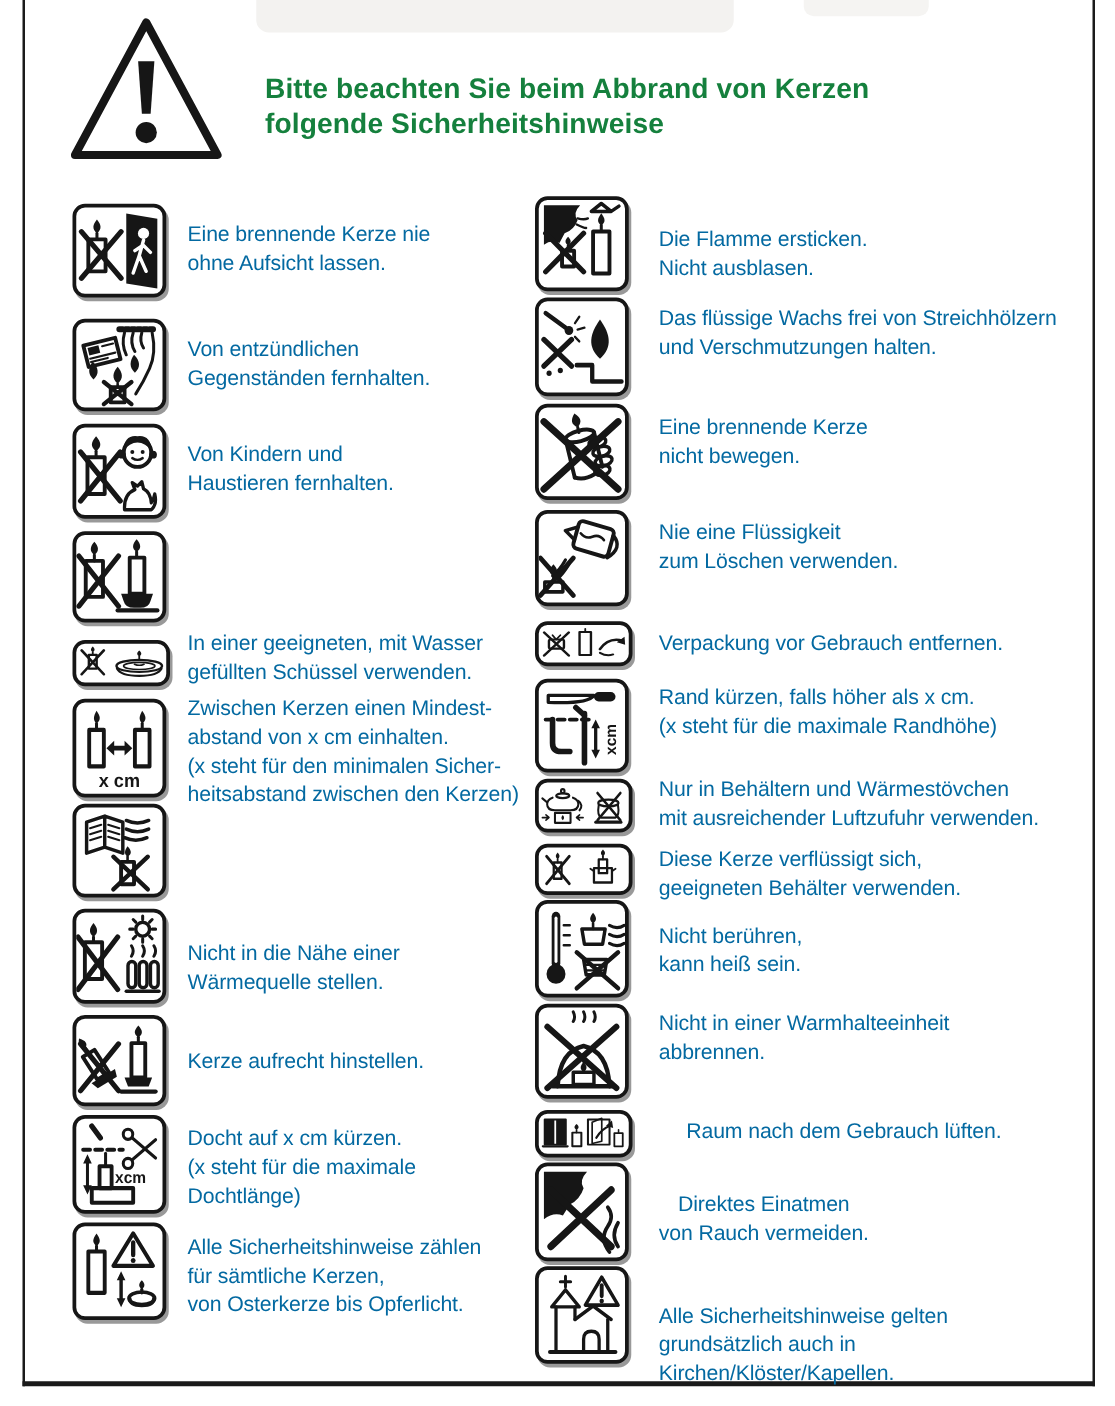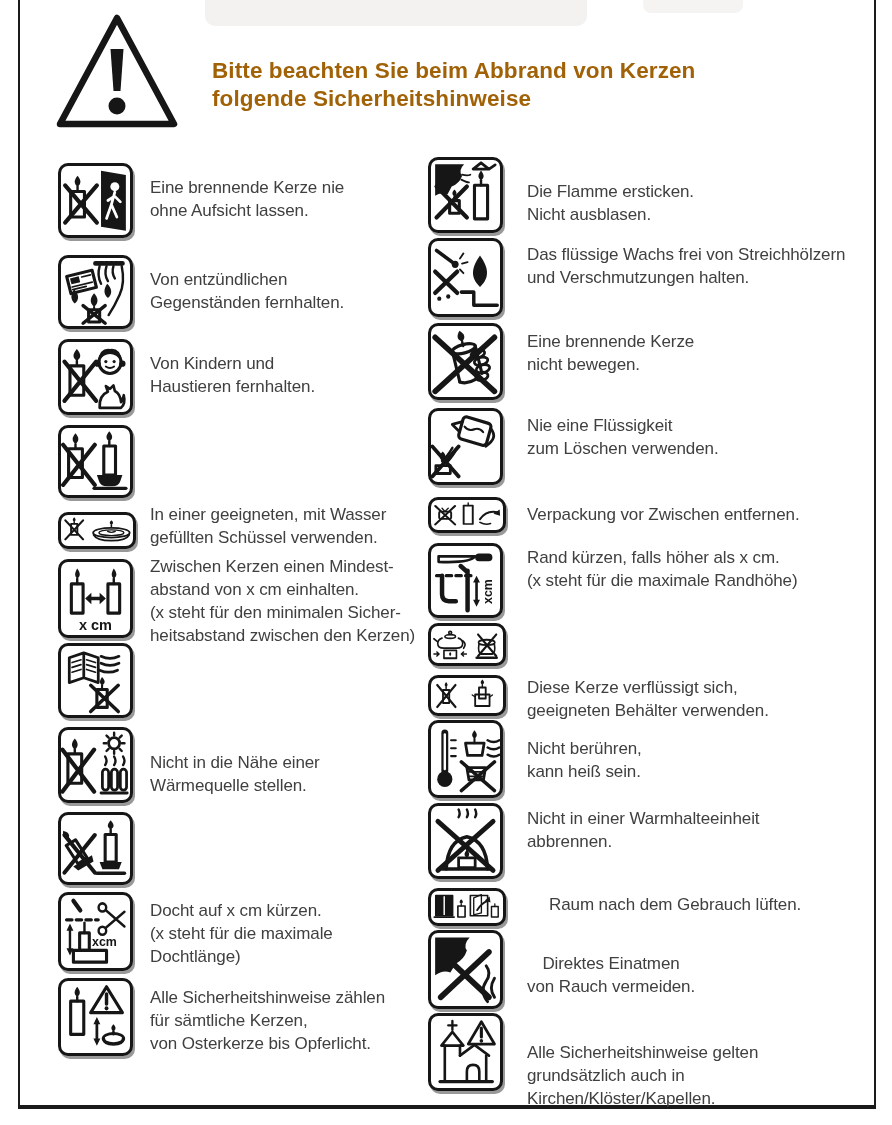--- a/index.html
+++ b/index.html
@@ -8,31 +8,31 @@
     font-family:"Liberation Sans", sans-serif; overflow:hidden;
   }
   .scan-artifact { position:absolute; pointer-events:none; }
   .border-left  { position:absolute; left:18px;  top:0; width:2px;  height:1109px; background:#1a1a1a; }
   .border-right { position:absolute; left:874px; top:0; width:2px;  height:1109px; background:#1a1a1a; }
   .border-bottom{ position:absolute; left:18px;  top:1105px; width:858px; height:4px; background:#1a1a1a; }
   .warn-tri { position:absolute; left:55px; top:13px; width:124px; height:116px; }
   .warn-tri svg { display:block; width:100%; height:100%; }
   .title {
     position:absolute; left:212px; top:57px; font-size:22.5px; line-height:28px;
-    font-weight:bold; color:#a16207; white-space:pre; letter-spacing:0.1px;
+    font-weight:bold; color:#15803d; white-space:pre; letter-spacing:0.1px;
   }
   .col-layer { position:absolute; left:0; top:0; width:100%; height:100%; }
   .icon-box {
     position:absolute; box-sizing:border-box; background:#ffffff;
     border:3.5px solid #161616; border-radius:10px;
     box-shadow:2px 3px 0 rgba(70,70,70,0.55);
   }
   .icon-box svg { display:block; width:100%; height:100%; }
   .item-text {
-    position:absolute; font-size:17px; line-height:23px; color:#404040;
+    position:absolute; font-size:17px; line-height:23px; color:#0369a1;
     white-space:pre; letter-spacing:-0.1px;
   }
 </style>
 </head>
 <body>
 
 <div id="sheet">
   <div class="scan-artifact" style="left:205px;top:0;width:382px;height:26px;background:#f3f2f0;border-radius:0 0 10px 10px;"></div>
   <div class="scan-artifact" style="left:643px;top:0;width:100px;height:13px;background:#f5f4f2;border-radius:0 0 8px 8px;"></div>
 
@@ -206,20 +206,21 @@
             </g>
             <path d="M5,30 L49,86 M49,30 L5,86" stroke-width="6"></path>
             <rect x="64" y="29" width="16" height="41"></rect>
             <path d="M72,22 V29" stroke-width="3.5"></path>
             <path d="M72,8 C77,14 78,18 72,22 C66,18 67,14 72,8" fill="#161616" stroke="none"></path>
             <path d="M56,70 H88 L84,81 H60 Z" fill="#161616" stroke="none"></path>
             <path d="M52,87 H92" stroke-width="5"></path>
           </g>
         </svg>
       </div>
+      <div class="item-text" style="left: 150px; top: 837px;">Kerze aufrecht hinstellen.</div>
       <div class="icon-box" style="left: 58px; top: 892px; width: 75px; height: 79px;">
         <svg viewBox="0 0 100 100" preserveAspectRatio="none" xmlns="http://www.w3.org/2000/svg">
           <g stroke="#161616" stroke-width="4.5" fill="none" stroke-linecap="round" stroke-linejoin="round">
             <path d="M18,8 L28,21" stroke-width="6"></path>
             <path d="M8,34 H54" stroke-width="4.5" stroke-dasharray="8,6"></path>
             <circle cx="60" cy="17" r="5.5" stroke-width="3.5"></circle>
             <circle cx="60" cy="49" r="5.5" stroke-width="3.5"></circle>
             <path d="M65,21 L92,43 M65,45 L92,23" stroke-width="3.5"></path>
             <path d="M13,46 V76" stroke-width="3.5"></path>
             <path d="M13,39 L8,49 H18 Z M13,83 L8,73 H18 Z" fill="#161616" stroke="none"></path>
@@ -337,21 +338,21 @@
             <path d="M29,27 L23,19 M29,27 L36,19" stroke-width="3"></path>
             <path d="M9,14 L50,57 M50,14 L9,57" stroke-width="4.5"></path>
             <rect x="68" y="13" width="19" height="43"></rect>
             <path d="M77.5,7 V13" stroke-width="3"></path>
             <path d="M102,45 Q116,22 140,29" stroke-width="4.5"></path>
             <path d="M143,22 L144,37 L130,32 Z" fill="#161616" stroke="none"></path>
             <path d="M102,52 q11,7 22,3" stroke-width="3.5"></path>
           </g>
         </svg>
       </div>
-      <div class="item-text" style="left: 527px; top: 503px;">Verpackung vor Zwischen entfernen.</div>
+      <div class="item-text" style="left: 527px; top: 503px;">Verpackung vor Gebrauch entfernen.</div>
       <div class="icon-box" style="left: 428px; top: 543px; width: 75px; height: 75px;">
         <svg viewBox="0 0 100 100" preserveAspectRatio="none" xmlns="http://www.w3.org/2000/svg">
           <g stroke="#161616" stroke-width="4.5" fill="none" stroke-linecap="round" stroke-linejoin="round">
             <path d="M11,15 H64 Q57,25 11,23 Z" stroke-width="3.8"></path>
             <rect x="64" y="11" width="25" height="11" rx="5.5" fill="#161616" stroke="none"></rect>
             <path d="M8,43 H58" stroke-width="4.5" stroke-dasharray="8,6"></path>
             <path d="M16,43 V70 Q16,80 26,80 H36" stroke-width="6.5"></path>
             <path d="M43,29 L53,38 M53,36 V93" stroke-width="6.5"></path>
             <path d="M66,50 V81" stroke-width="3.8"></path>
             <path d="M66,43 L61,53 H71 Z M66,88 L61,78 H71 Z" fill="#161616" stroke="none"></path>
@@ -372,20 +373,22 @@
             <rect x="27" y="46" width="26" height="15"></rect>
             <path d="M40,49 C43,52 43,54 40,57 C37,54 37,52 40,49" fill="#161616" stroke="none"></path>
             <path d="M6,53 H17 M17,53 L12,49 M17,53 L12,57 M74,53 H63 M63,53 L68,49 M63,53 L68,57" stroke-width="2.6"></path>
             <ellipse cx="116" cy="31" rx="17" ry="5"></ellipse>
             <path d="M100,34 Q97,50 104,53 H128 Q135,50 132,34"></path>
             <path d="M95,60 H137" stroke-width="5"></path>
             <path d="M98,16 L136,57 M136,16 L98,57" stroke-width="4.2"></path>
           </g>
         </svg>
       </div>
+      <div class="item-text" style="left: 527px; top: 620px;">Nur in Behältern und Wärmestövchen
+mit ausreichender Luftzufuhr verwenden.</div>
       <div class="icon-box" style="left: 428px; top: 675px; width: 78px; height: 41px;">
         <svg viewBox="0 0 150 70" preserveAspectRatio="none" xmlns="http://www.w3.org/2000/svg">
           <g stroke="#161616" stroke-width="3.8" fill="none" stroke-linecap="round" stroke-linejoin="round">
             <rect x="25" y="24" width="13" height="26"></rect>
             <path d="M31.5,19 V24" stroke-width="3"></path>
             <path d="M31.5,8 C35,12 36,15 31.5,19 C27,15 28,12 31.5,8" fill="#161616" stroke="none"></path>
             <path d="M13,14 L51,58 M51,14 L13,58" stroke-width="4.5"></path>
             <path d="M107,14 V19" stroke-width="3"></path>
             <path d="M107,3 C111,7 112,10 107,14 C102,10 103,7 107,3" fill="#161616" stroke="none"></path>
             <rect x="100" y="19" width="14" height="22"></rect>

